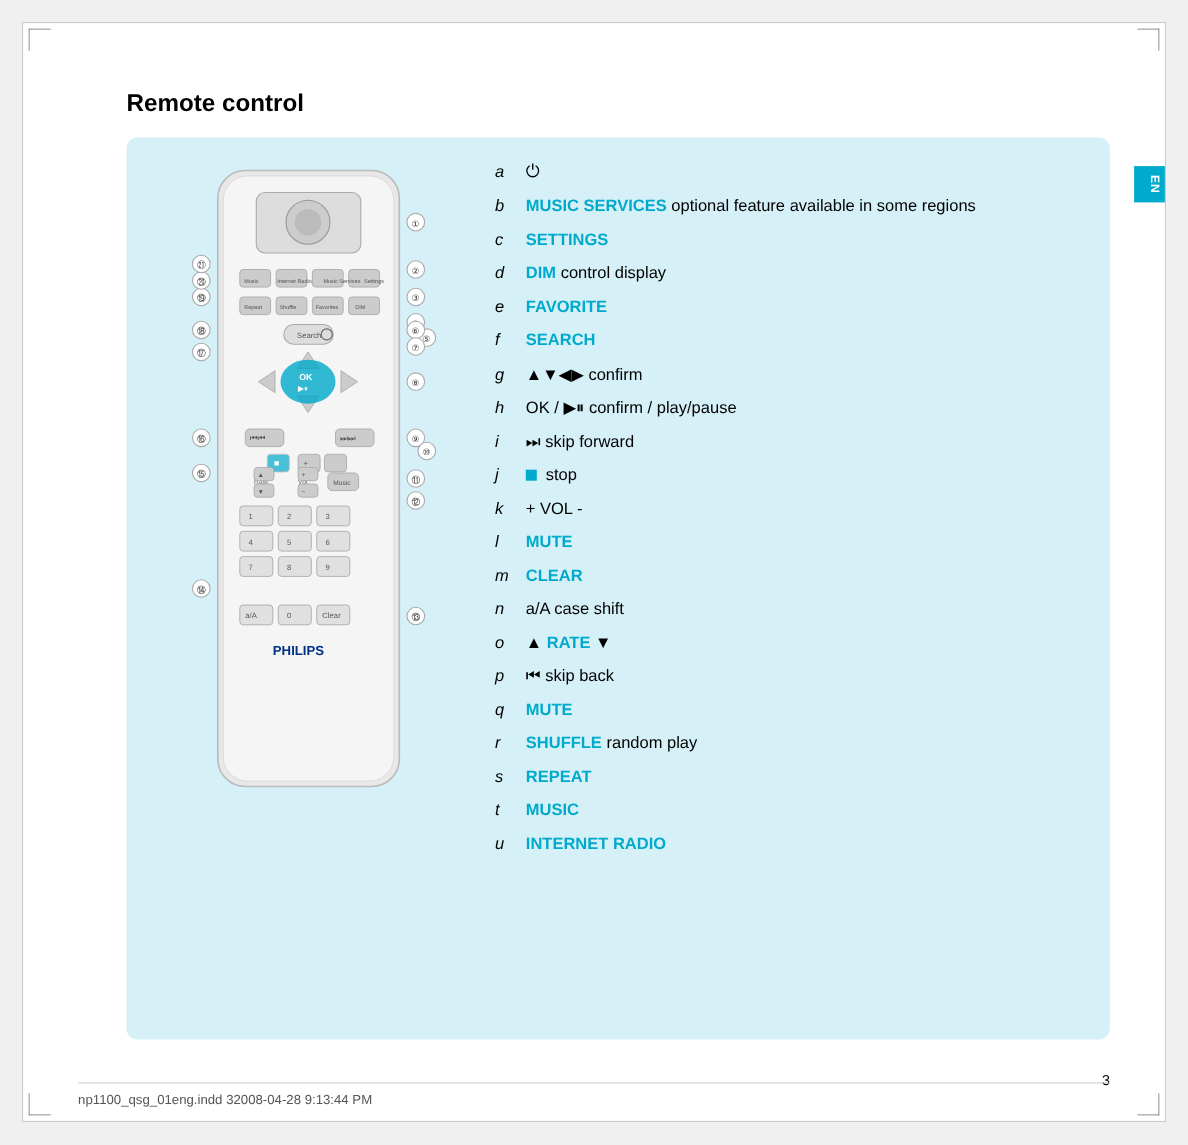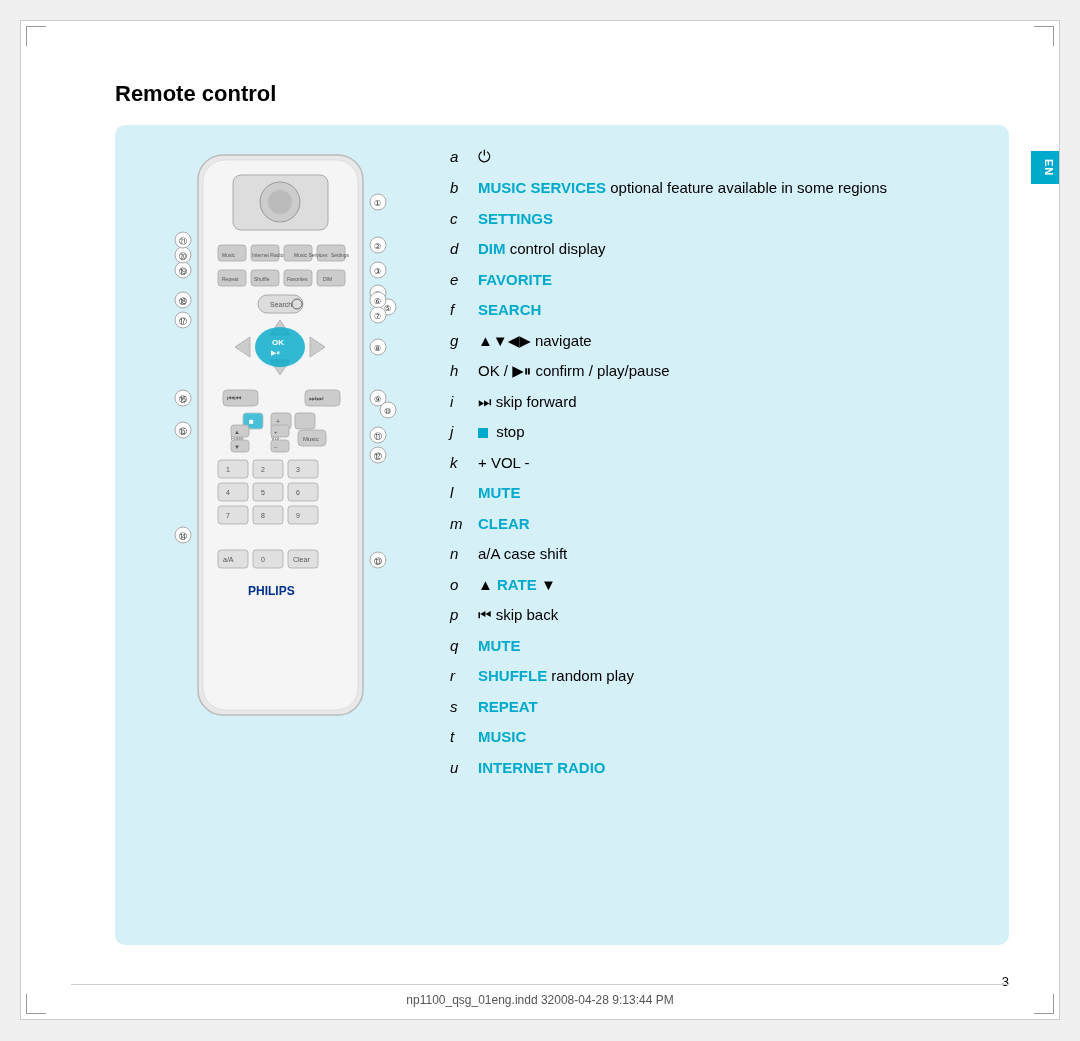--- a/index.html
+++ b/index.html
@@ -133,21 +133,21 @@
       vertical-align: middle;
     }
 
     
     .footer {
       position: absolute;
       bottom: 12px;
       left: 50px;
       right: 50px;
       display: flex;
-      justify-content: center;
+      justify-content: flex-start;
       align-items: center;
       font-size: 12px;
       color: #555;
       border-top: 1px solid #ccc;
       padding-top: 8px;
     }
 
     .page-number {
       position: absolute;
       bottom: 30px;
@@ -390,21 +390,21 @@
         <div class="label-row">
           <span class="label-letter"><i>f</i></span>
           <span class="label-content">
             <span class="cyan-text">SEARCH</span>
           </span>
         </div>
 
         <div class="label-row">
           <span class="label-letter"><i>g</i></span>
           <span class="label-content">
-            <span class="black-text">▲▼◀▶ navigate</span>
+            <span class="black-text">▲▼◀▶ confirm</span>
           </span>
         </div>
 
         <div class="label-row">
           <span class="label-letter"><i>h</i></span>
           <span class="label-content">
             <span class="black-text">OK / ▶⏸ confirm / play/pause</span>
           </span>
         </div>
 

